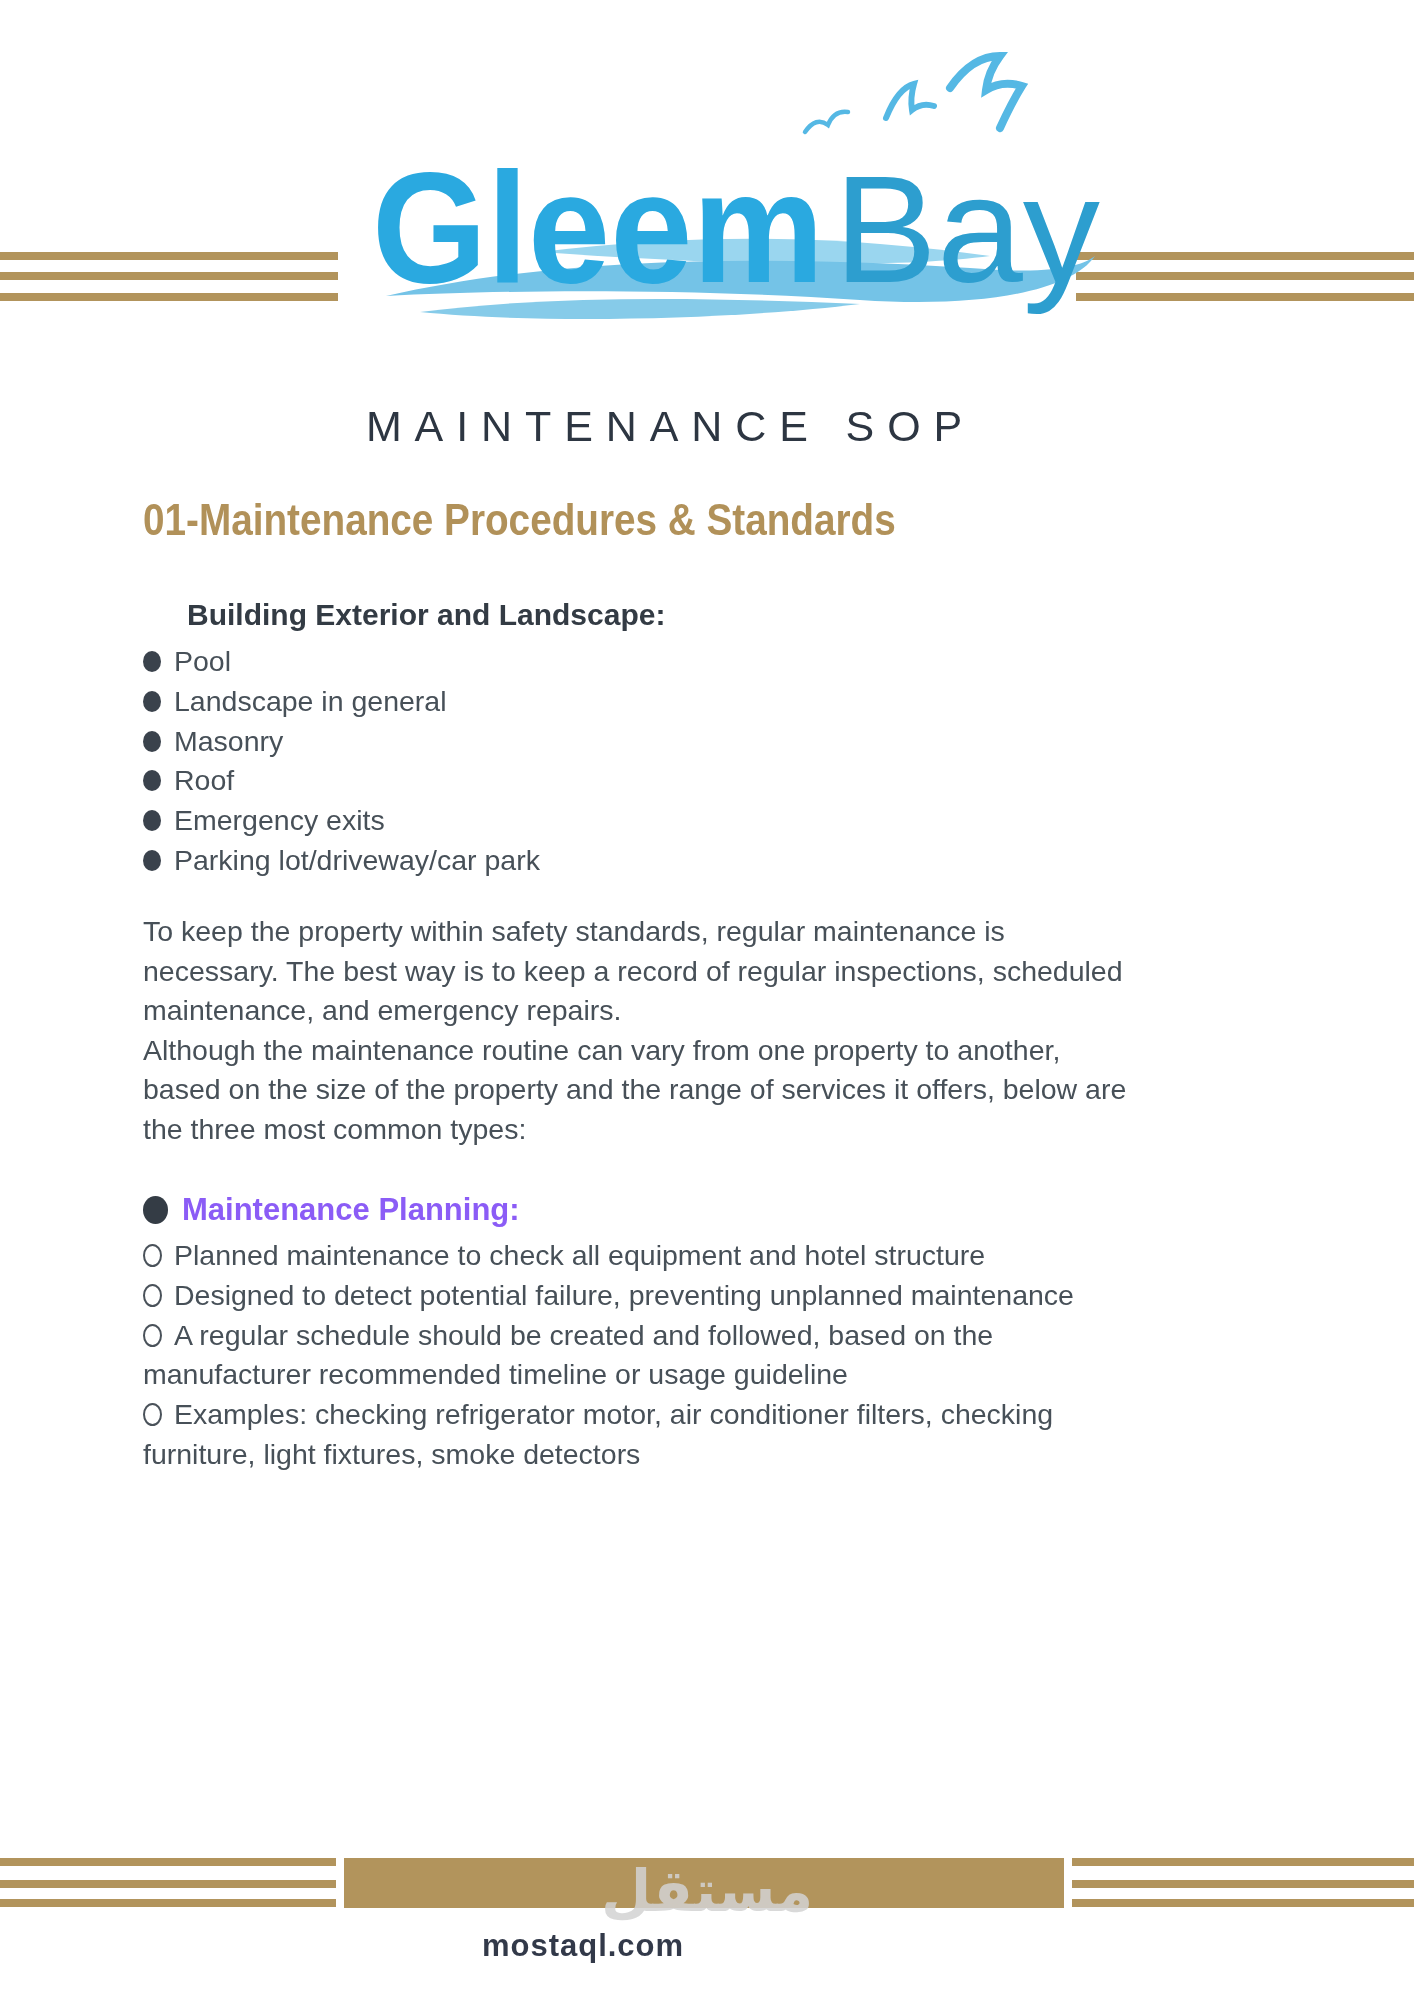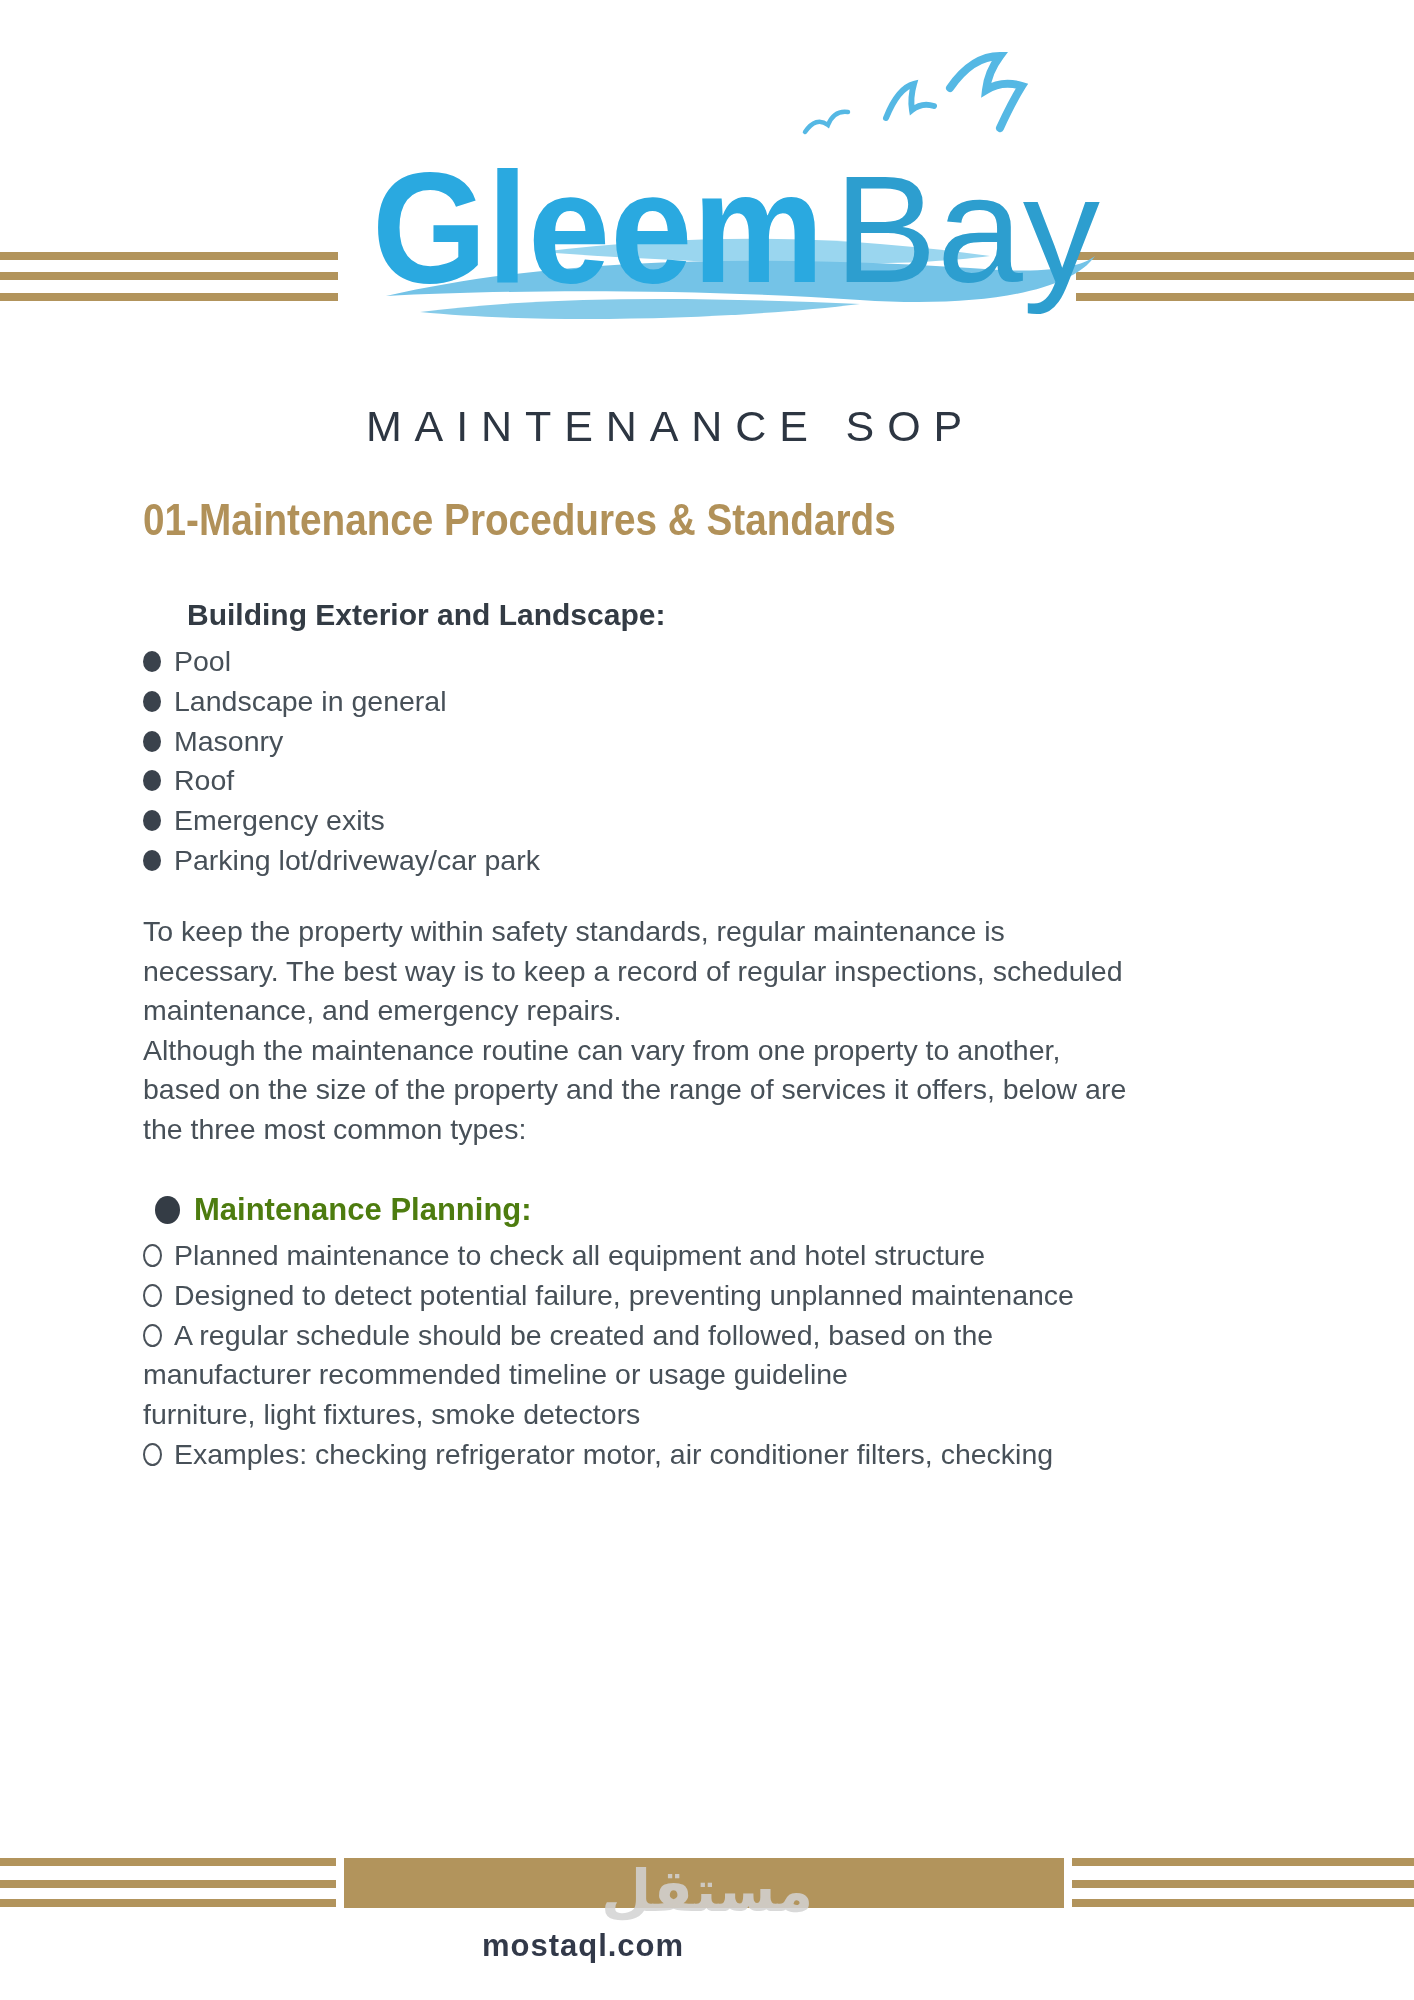--- a/index.html
+++ b/index.html
@@ -41,22 +41,22 @@
     font-size:30px;font-weight:bold;color:#333b44;margin-left:44px;
   }
   .exterior-list{position:absolute;top:642px;left:143px;}
   .li-row{height:39.7px;display:flex;align-items:center;font-size:28.5px;color:#475058;}
   .dot{display:inline-block;width:18px;height:21px;border-radius:50%;background:#3a424c;margin-right:13px;flex:0 0 auto;}
   .intro{
     position:absolute;top:912px;left:143px;width:1190px;
     font-size:28.5px;line-height:39.6px;color:#475058;
   }
   .planning-heading{
-    position:absolute;top:1192px;left:155px;display:flex;align-items:center;
-    font-size:31px;font-weight:bold;color:#4d7c0f;
+    position:absolute;top:1192px;left:143px;display:flex;align-items:center;
+    font-size:31px;font-weight:bold;color:#8b5cf6;
   }
   .big-dot{display:inline-block;width:25px;height:28px;border-radius:50%;background:#343c45;margin-right:14px;}
   .planning-list{position:absolute;top:1236px;left:143px;width:1210px;}
   .pl-row{height:39.7px;display:flex;align-items:center;font-size:28.5px;color:#475058;white-space:nowrap;}
   .circle{display:inline-block;width:19px;height:23px;border-radius:50%;border:2.5px solid #4a525a;background:transparent;margin-right:12px;flex:0 0 auto;box-sizing:border-box;}
   .circle-spacer{display:inline-block;width:0;margin:0;}
   
   .wm-arabic{
     position:absolute;top:1862px;left:0;width:1414px;text-align:center;
     font-family:"DejaVu Sans",sans-serif;font-size:58px;font-weight:bold;
@@ -153,26 +153,26 @@
     </div>
     <div class="pl-row">
       <span class="circle"></span>
       <span>A regular schedule should be created and followed, based on the</span>
     </div>
     <div class="pl-row">
       <span class="circle-spacer"></span>
       <span>manufacturer recommended timeline or usage guideline</span>
     </div>
     <div class="pl-row">
+      <span class="circle"></span>
+      <span>Examples: checking refrigerator motor, air conditioner filters, checking</span>
+    </div>
+    <div class="pl-row">
       <span class="circle-spacer"></span>
       <span>furniture, light fixtures, smoke detectors</span>
-    </div>
-    <div class="pl-row">
-      <span class="circle"></span>
-      <span>Examples: checking refrigerator motor, air conditioner filters, checking</span>
     </div>
   </div>
 
   <div class="footer-bar"></div>
   <div class="stripe f-l1"></div>
   <div class="stripe f-l2"></div>
   <div class="stripe f-l3"></div>
   <div class="stripe f-r1"></div>
   <div class="stripe f-r2"></div>
   <div class="stripe f-r3"></div>

